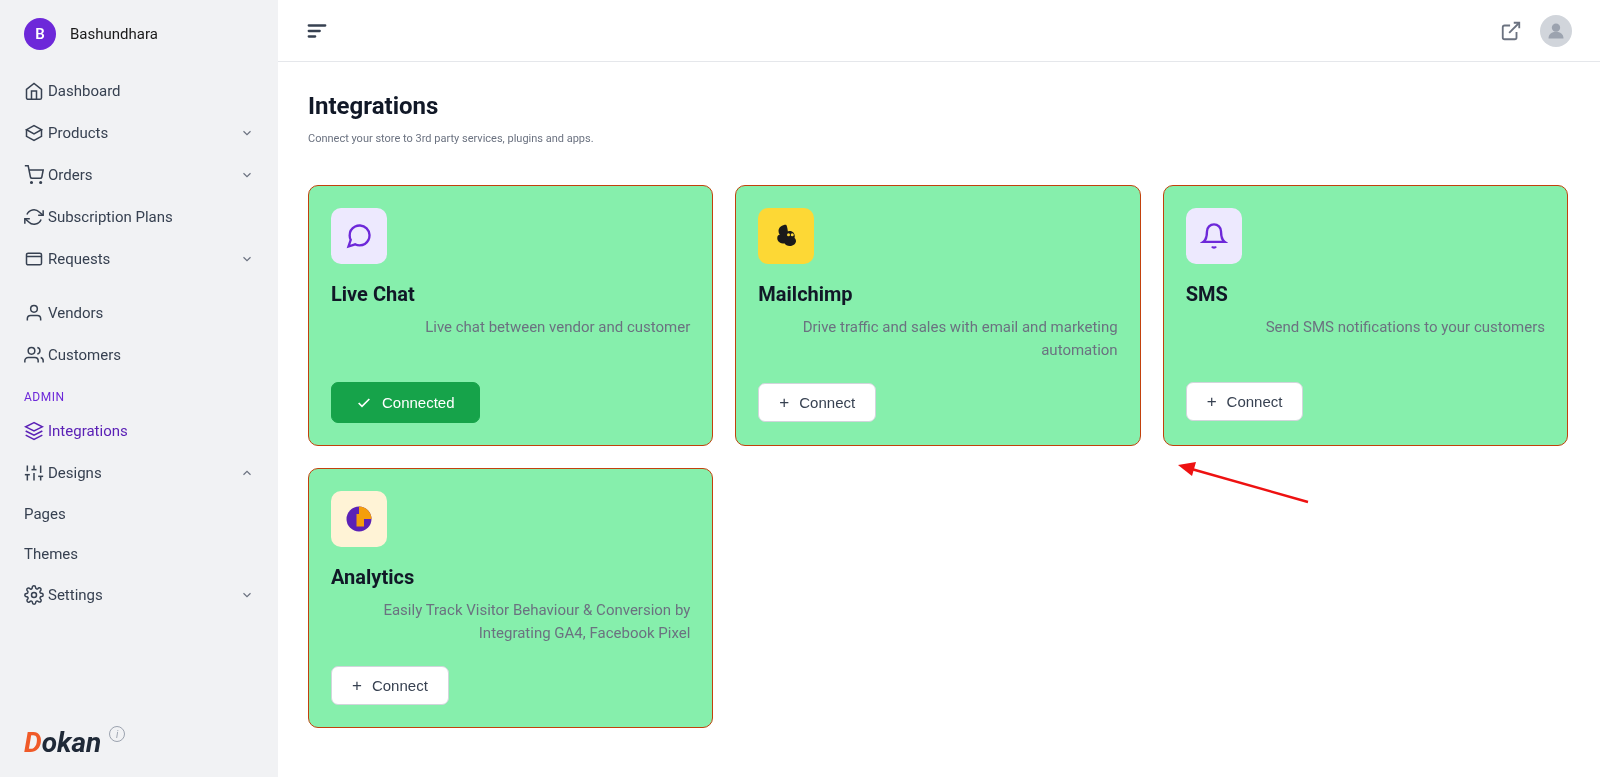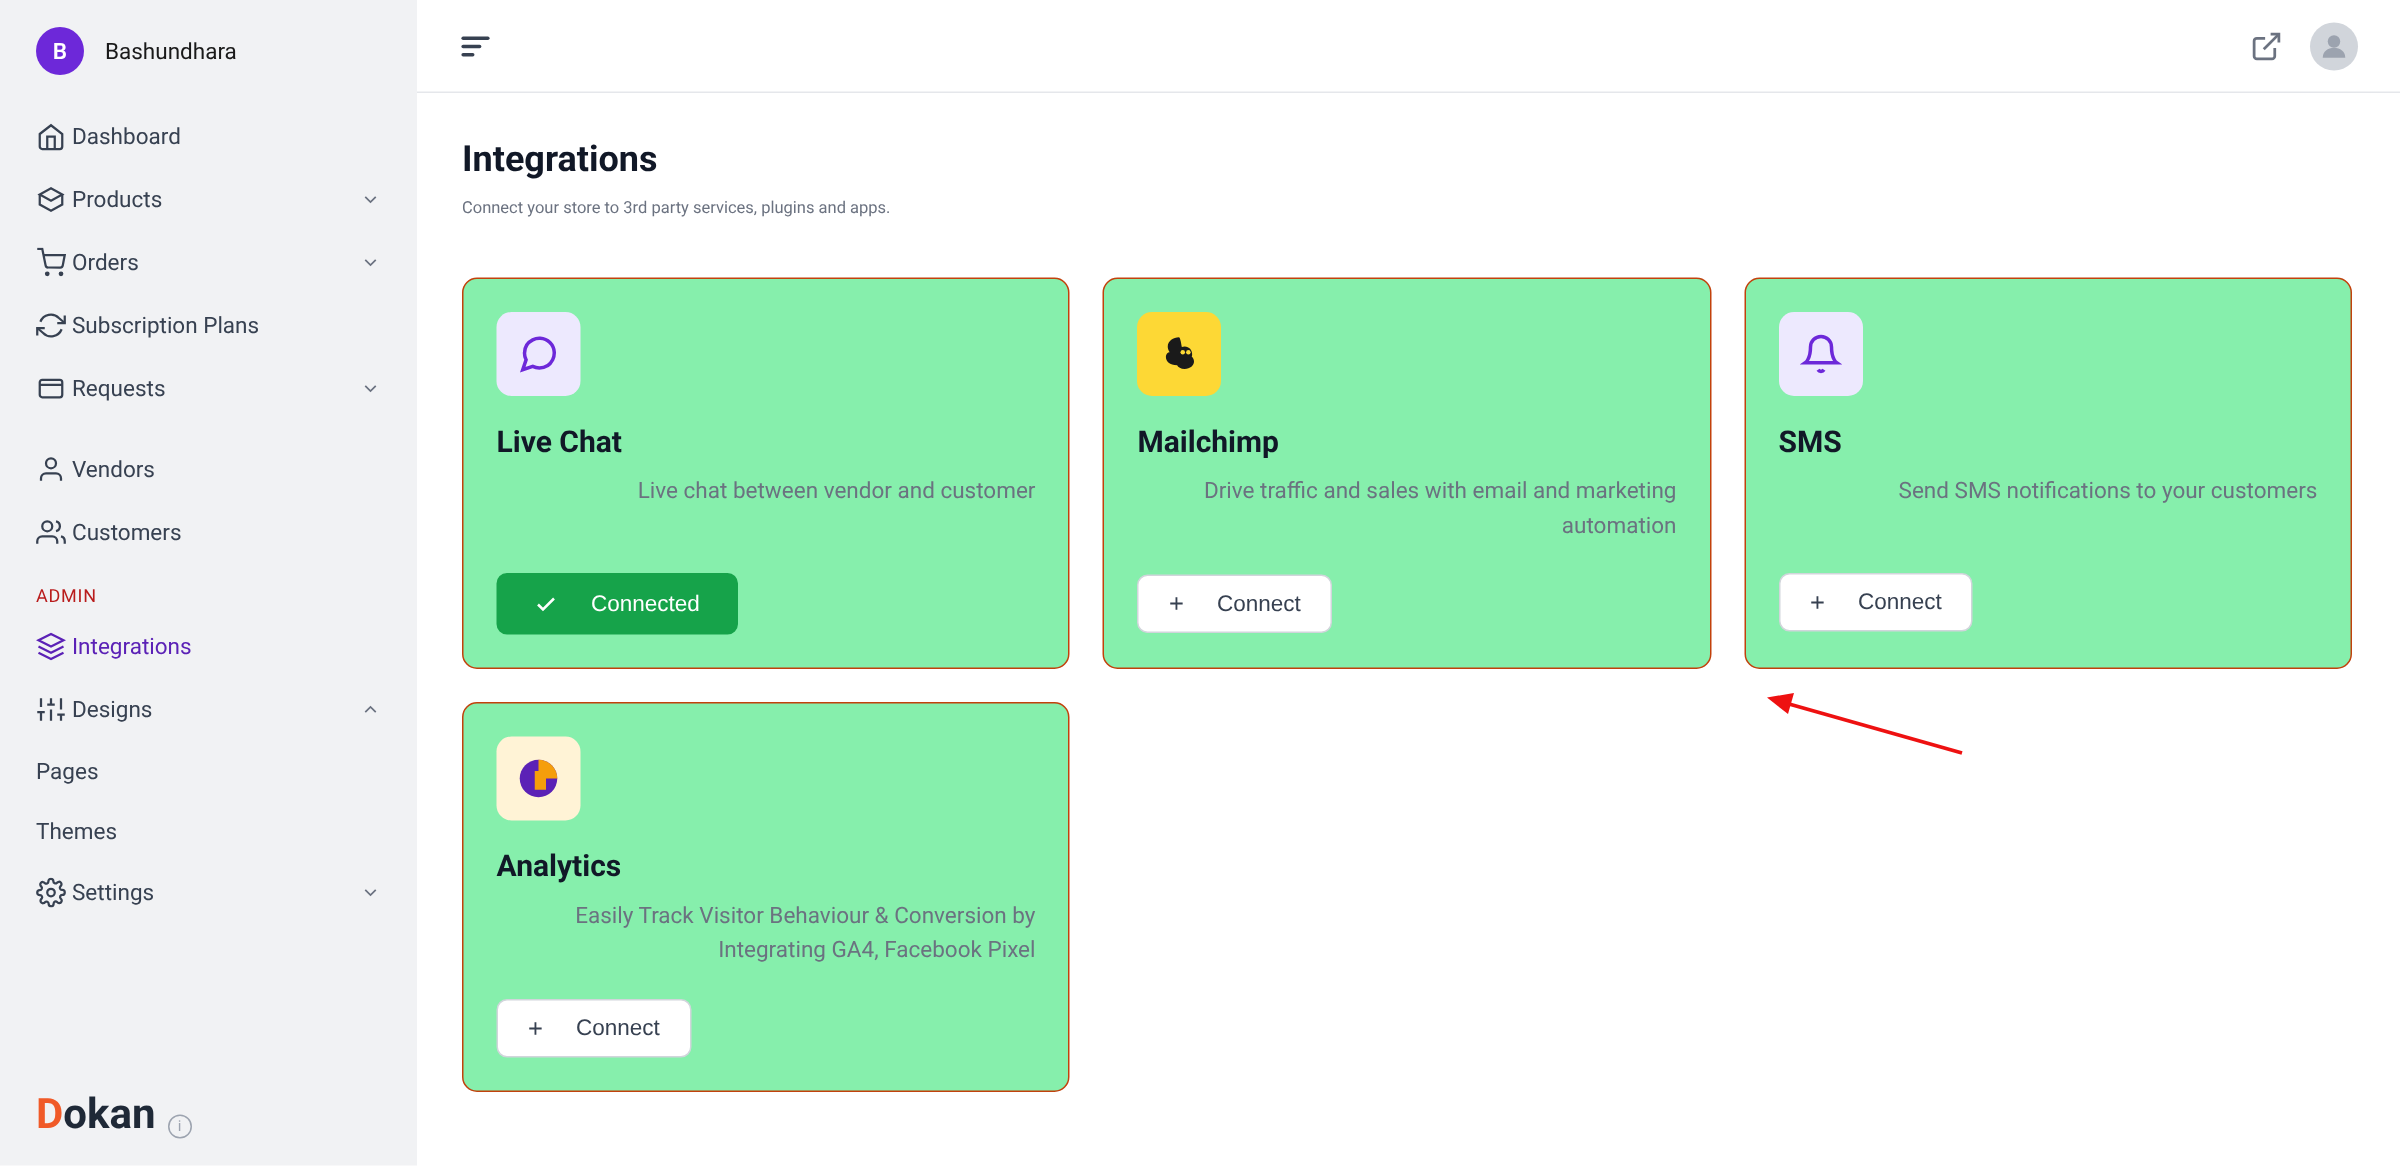--- a/index.html
+++ b/index.html
@@ -8,41 +8,41 @@
 .profile { display: flex; align-items: center; padding: 0 24px 20px 24px; gap: 14px; }
 .avatar-circle { width: 32px; height: 32px; border-radius: 50%; background: #6d28d9; color: #fff; display: flex; align-items: center; justify-content: center; font-weight: 600; font-size: 15px; }
 .profile-name { font-size: 15px; color: #1a1a1a; }
 .nav { display: flex; flex-direction: column; }
 .nav-item { display: flex; align-items: center; padding: 11px 24px; gap: 4px; cursor: pointer; color: #374151; font-size: 15px; position: relative; }
 .nav-item.active { color: #5b21b6; }
 .nav-icon { width: 20px; height: 20px; display: flex; align-items: center; justify-content: center; flex-shrink: 0; }
 .nav-label { flex: 1; }
 .chevron { width: 14px; height: 14px; }
 .nav-sub { }
-.section-label { font-size: 12px; color: #b91c1c; padding: 14px 24px 6px 24px; letter-spacing: 0.5px; }
-.brand { position: absolute; bottom: 18px; left: 24px; display: flex; align-items: flex-end; gap: 8px; }
+.section-label { font-size: 12px; color: #6d28d9; padding: 14px 24px 6px 24px; letter-spacing: 0.5px; }
+.brand { position: absolute; bottom: 18px; left: 24px; display: flex; align-items: flex-start; gap: 8px; font-style: italic; }
 .brand-logo { font-size: 28px; font-weight: 700; }
 .brand-logo .d { color: #f05a28; }
 .brand-logo .rest { color: #1f2937; }
 .info-circ { width: 16px; height: 16px; border: 1px solid #9ca3af; border-radius: 50%; display: flex; align-items: center; justify-content: center; font-size: 10px; color: #9ca3af; }
 .topbar { position: absolute; left: 278px; top: 0; right: 0; height: 62px; border-bottom: 1px solid #e5e7eb; display: flex; align-items: center; padding: 0 28px; }
 .topbar .right { margin-left: auto; display: flex; align-items: center; gap: 18px; }
 .avatar-grey { width: 32px; height: 32px; border-radius: 50%; background: #d1d5db; display: flex; align-items: center; justify-content: center; }
 .main { position: absolute; left: 278px; top: 62px; right: 0; bottom: 0; padding: 30px 30px; overflow: auto; }
 .page-title { font-size: 24px; font-weight: 700; color: #111827; margin-bottom: 12px; }
 .page-sub { font-size: 11px; color: #6b7280; margin-bottom: 40px; }
 .cards { display: grid; grid-template-columns: repeat(3, 1fr); gap: 22px; max-width: 1260px; }
 .card { border: 1px solid #c2410c; border-radius: 10px; padding: 22px; background: #86efac; }
 .card-icon { width: 56px; height: 56px; border-radius: 10px; display: flex; align-items: center; justify-content: center; margin-bottom: 18px; }
 .card-icon.lavender { background: #ede9fe; }
 .card-icon.yellow { background: #fdd835; }
 .card-icon.cream { background: #fff3d6; }
 .card-title { font-size: 20px; font-weight: 700; color: #111827; margin-bottom: 10px; }
 .card-desc { font-size: 15px; color: #6b7280; line-height: 1.5; margin-bottom: 22px; min-height: 44px; text-align: right; }
-.btn { display: inline-flex; align-items: center; gap: 22px; padding: 10px 20px; border-radius: 7px; font-size: 15px; font-weight: 500; cursor: pointer; border: 1px solid #d1d5db; background: #fff; color: #374151; }
+.btn { display: inline-flex; align-items: center; gap: 10px; padding: 10px 20px; border-radius: 7px; font-size: 15px; font-weight: 500; cursor: pointer; border: 1px solid #d1d5db; background: #fff; color: #374151; }
 .btn.green { background: #16a34a; color: #fff; border-color: #16a34a; padding: 11px 24px; }
 .plus { font-size: 17px; line-height: 1; }
 .arrow-annotation { position: absolute; left: 900px; top: 400px; pointer-events: none; }
 svg { display: block; }
 </style>
 </head>
 <body>
 
 <div class="sidebar">
   <div class="profile">

